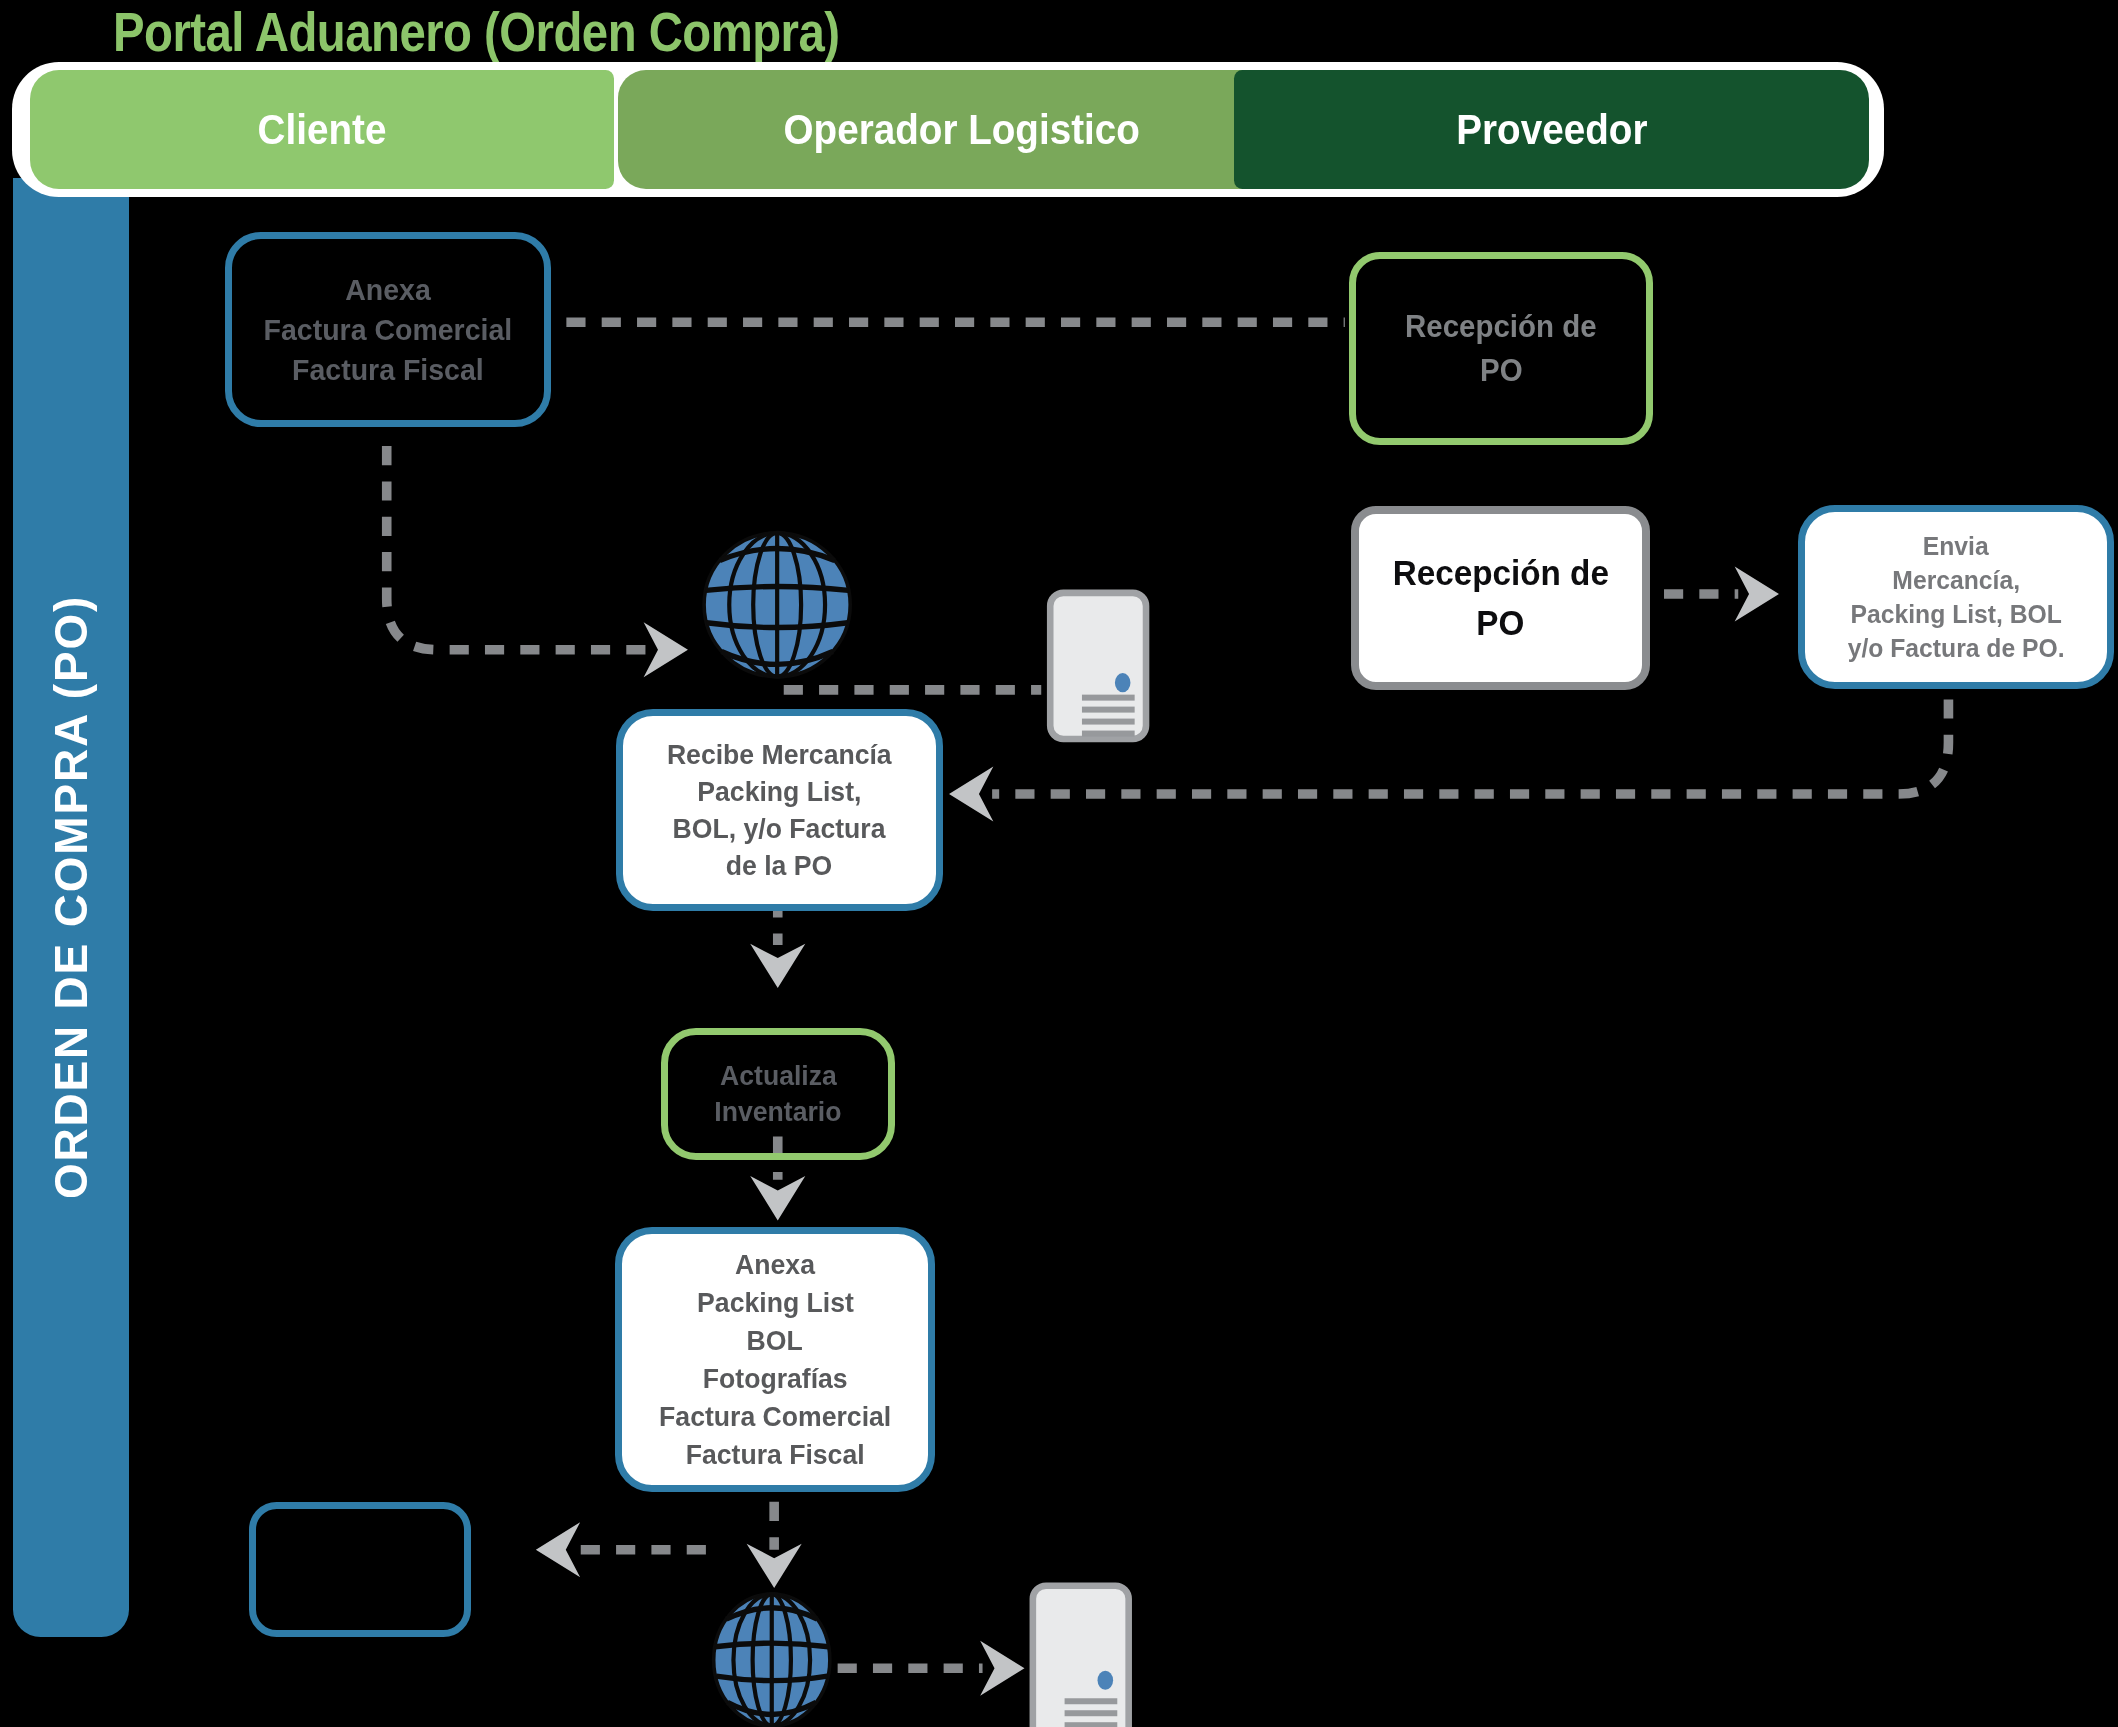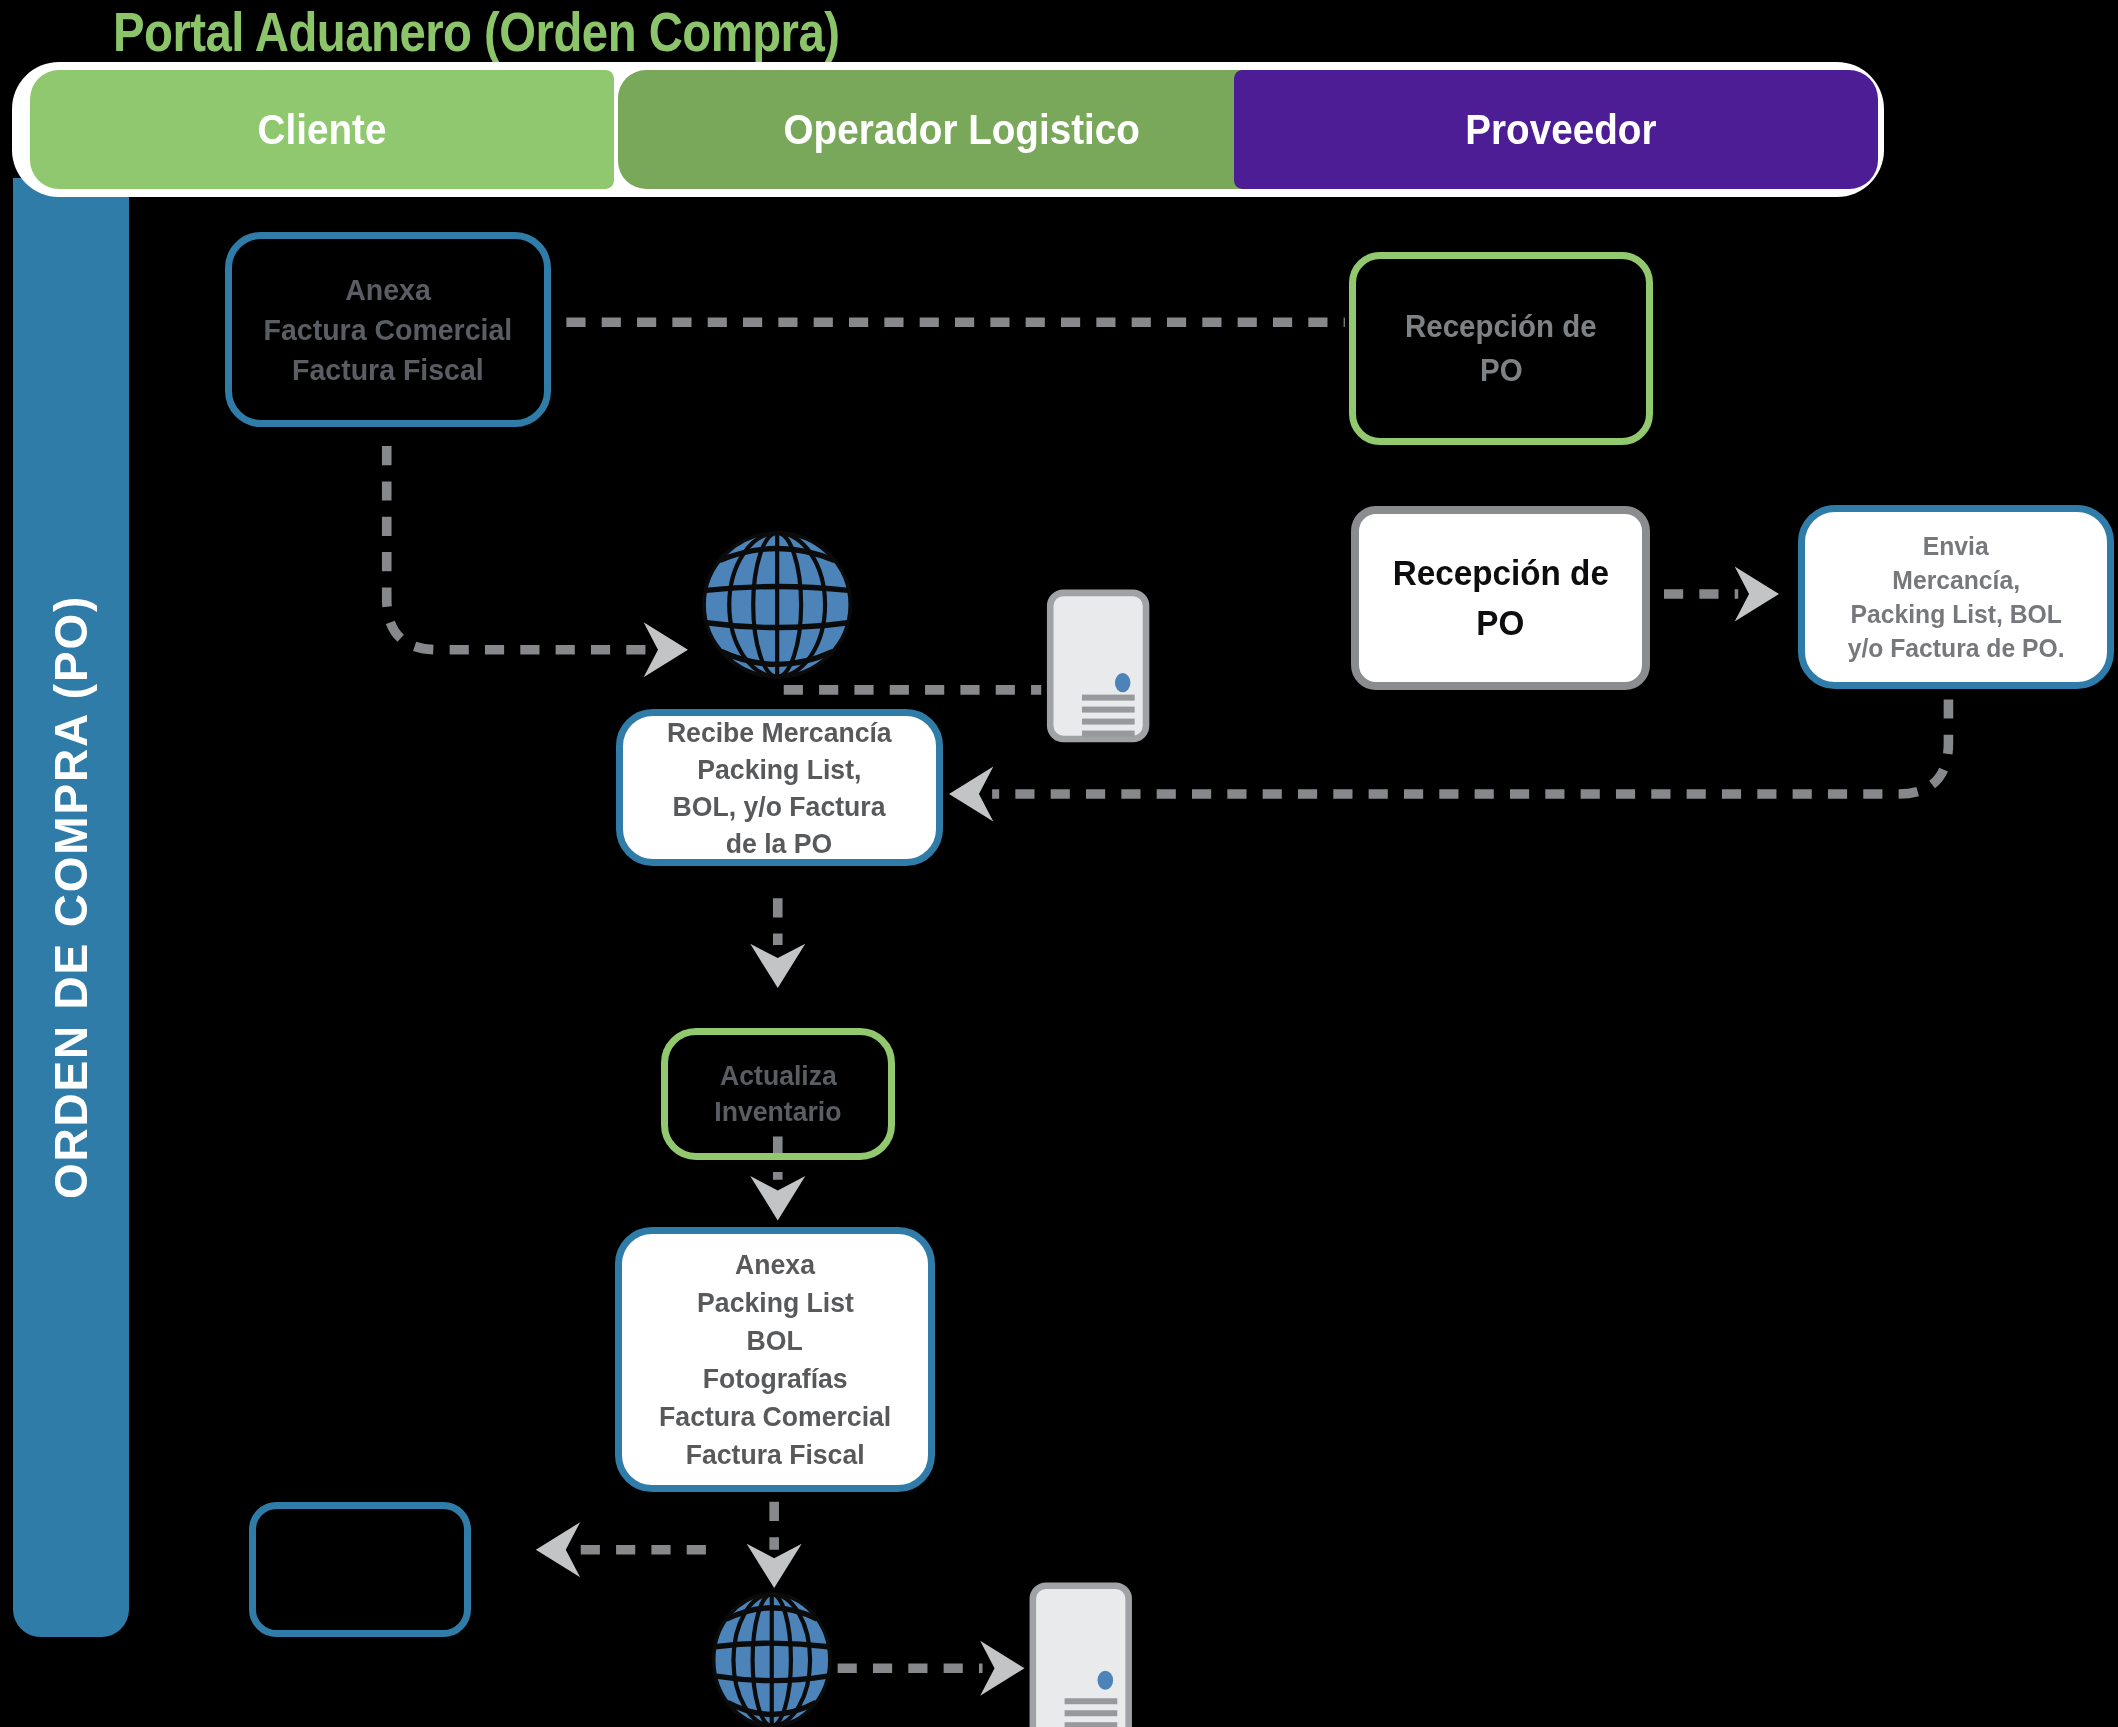--- a/index.html
+++ b/index.html
@@ -17,21 +17,21 @@
 
   
   #lane-bar { left:12px; top:62px; width:1872px; height:135px; background:#ffffff; border-radius:47px; }
   .lane {
     position:absolute; top:8.4px; height:119px; display:flex; align-items:center; justify-content:center;
     color:#ffffff; font-size:42px;
   }
   .lane span { transform:scaleX(0.92); white-space:nowrap; }
   #lane-cliente   { left:10.8px;   width:584px;  background:#8FC86E; border-radius:29px 8.4px 8.4px 29px;margin-left:7px; }
   #lane-operador  { left:606px; width:687px;  background:#7AA85A; border-radius:28px; }
-  #lane-proveedor { left:1222px; width:635px; background:#4c1d95; border-radius:8.4px 29px 29px 8.4px;padding-left:9px; }
+  #lane-proveedor { left:1222px; width:635px; background:#14532d; border-radius:8.4px 29px 29px 8.4px; }
 
   
   #side-bar { left:13px; top:178px; width:116px; height:1459px; background:#2F7CA8; border-radius:0 0 27.6px 27.6px; }
   #side-bar-label {
     position:absolute; left:50%; top:719px; transform:translate(-50%,-50%) rotate(-90deg);
     color:#ffffff; font-size:46px; letter-spacing:1.8px; white-space:nowrap;
   }
 
   
   .node {
@@ -41,21 +41,21 @@
   .node div { transform:scaleX(0.95); white-space:nowrap; }
   .b-blue  { border:7.2px solid #2F7CA8; }
   .b-green { border:7.2px solid #92C96E; }
   .b-gray  { border:8.4px solid #8A8C8F; }
   .f-white { background:#ffffff; }
 
   #node-anexa-facturas   { left:225px;  top:232px;  width:326px; height:195px; border-radius:36px; color:#5A5D63; font-size:30px; line-height:40px; }
   #node-recepcion-prov   { left:1349px; top:252px;  width:304px; height:193px; border-radius:31px; color:#7F8285; font-size:31px; line-height:44px; }
   #node-recepcion-oper   { left:1351px; top:506px;  width:299px; height:184px; border-radius:25px; color:#0d0d0f; font-size:35px; line-height:50px; }
   #node-envia            { left:1798px; top:505px;  width:316px; height:184px; border-radius:37px; color:#77787B; font-size:26px; line-height:34px;text-align:right; }
-  #node-recibe           { left:616px; top:709px; width:327px; height:157px; border-radius:37px; color:#58595B; font-size:28px; line-height:37px; }
+  #node-recibe           { left:616px; top:709px; width:327px; height:202px; border-radius:37px; color:#58595B; font-size:28px; line-height:37px; }
   #node-actualiza        { left:661px; top:993px; width:234px; height:132px; border-radius:35px; color:#5A5D63; font-size:28px; line-height:36px;margin-top:35px; }
   #node-anexa-documentos { left:615px; top:1227px; width:320px; height:265px; border-radius:37px; color:#58595B; font-size:28px; line-height:38px; }
   #node-empty            { left:249px;  top:1502px; width:222px; height:135px; border-radius:27.6px; }
 
   svg { position:absolute; left:0; top:0; }
 </style>
 </head>
 <body>
 
 <svg width="2119" height="1727" viewBox="0 0 3537 2884">

